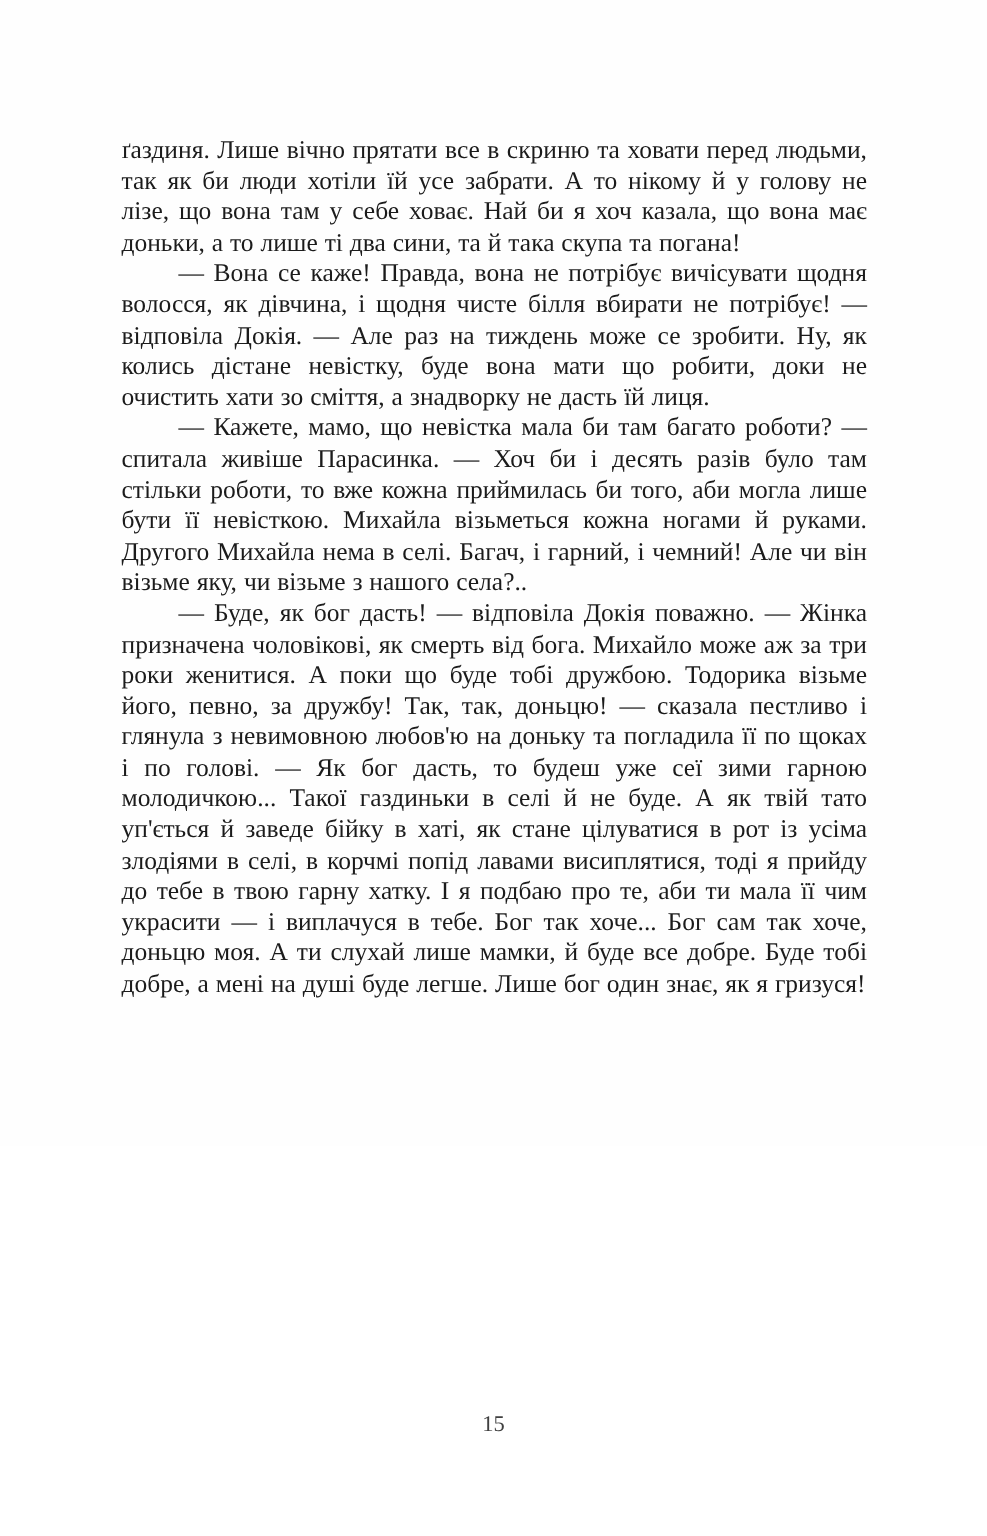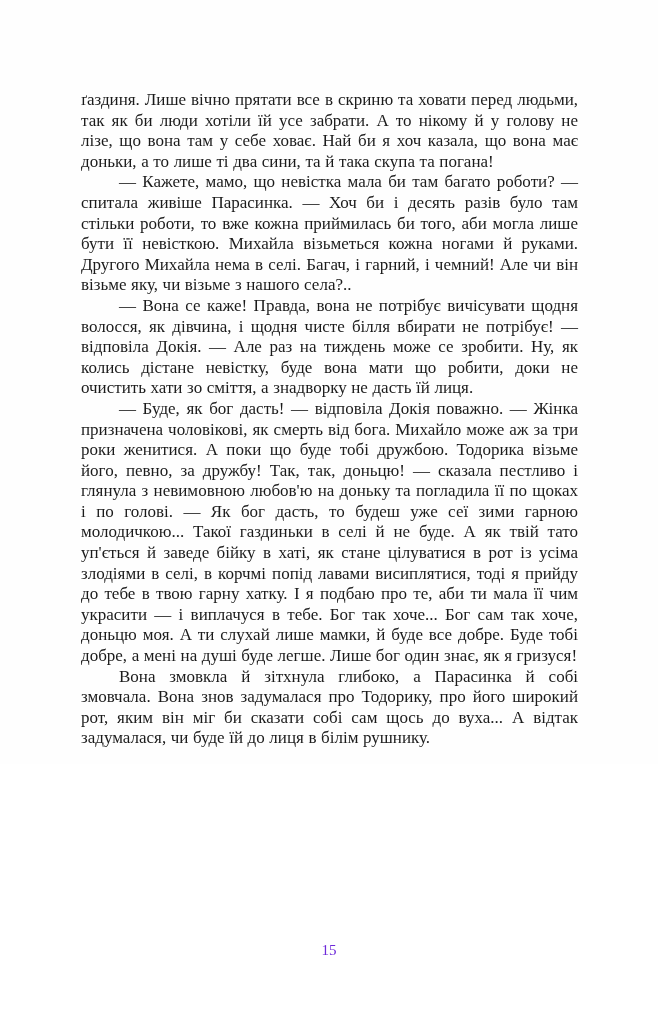--- a/index.html
+++ b/index.html
@@ -39,28 +39,27 @@
     text-indent: 38px;
   }
   .page-number {
     position: absolute;
     top: 941px;
     left: 0;
     width: 658px;
     text-align: center;
     font-size: 15px;
     line-height: 18px;
-    color: #6d28d9;
+    color: #404040;
   }
 </style>
 </head>
 <body>
 
 <div class="page">
   <div class="text-block">
     <p class="noindent">ґаздиня. Лише вічно прятати все в скриню та ховати перед людьми, так як би люди хотіли їй усе забрати. А то нікому й у голову не лізе, що вона там у себе ховає. Най би я хоч казала, що вона має доньки, а то лише ті два сини, та й така скупа та погана!</p>
+    <p class="indent">— Вона се каже! Правда, вона не потрібує вичісувати щодня волосся, як дівчина, і щодня чисте білля вбирати не потрібує! — відповіла Докія. — Але раз на тиждень може се зробити. Ну, як колись дістане невістку, буде вона мати що робити, доки не очистить хати зо сміття, а знадворку не дасть їй лиця.</p>
     <p class="indent">— Кажете, мамо, що невістка мала би там багато роботи? — спитала живіше Парасинка. — Хоч би і десять разів було там стільки роботи, то вже кожна приймилась би того, аби могла лише бути її невісткою. Михайла візьметься кожна ногами й руками. Другого Михайла нема в селі. Багач, і гарний, і чемний! Але чи він візьме яку, чи візьме з нашого села?..</p>
-    <p class="indent">— Вона се каже! Правда, вона не потрібує вичісувати щодня волосся, як дівчина, і щодня чисте білля вбирати не потрібує! — відповіла Докія. — Але раз на тиждень може се зробити. Ну, як колись дістане невістку, буде вона мати що робити, доки не очистить хати зо сміття, а знадворку не дасть їй лиця.</p>
     <p class="indent">— Буде, як бог дасть! — відповіла Докія поважно. — Жінка призначена чоловікові, як смерть від бога. Михайло може аж за три роки женитися. А поки що буде тобі дружбою. Тодорика візьме його, певно, за дружбу! Так, так, доньцю! — сказала пестливо і глянула з невимовною любов'ю на доньку та погладила її по щоках і по голові. — Як бог дасть, то будеш уже сеї зими гарною молодичкою... Такої газдиньки в селі й не буде. А як твій тато уп'ється й заведе бійку в хаті, як стане цілуватися в рот із усіма злодіями в селі, в корчмі попід лавами висиплятися, тоді я прийду до тебе в твою гарну хатку. І я подбаю про те, аби ти мала її чим украсити — і виплачуся в тебе. Бог так хоче... Бог сам так хоче, доньцю моя. А ти слухай лише мамки, й буде все добре. Буде тобі добре, а мені на душі буде легше. Лише бог один знає, як я гризуся!</p>
-    <p class="indent">Вона змовкла й зітхнула глибоко, а Парасинка й собі змовчала. Вона знов задумалася про Тодорику, про його широкий рот, яким він міг би сказати собі сам щось до вуха... А відтак задумалася, чи буде їй до лиця в білім рушнику.</p>
   </div>
   <div class="page-number">15</div>
 </div>
 
 </body></html>

